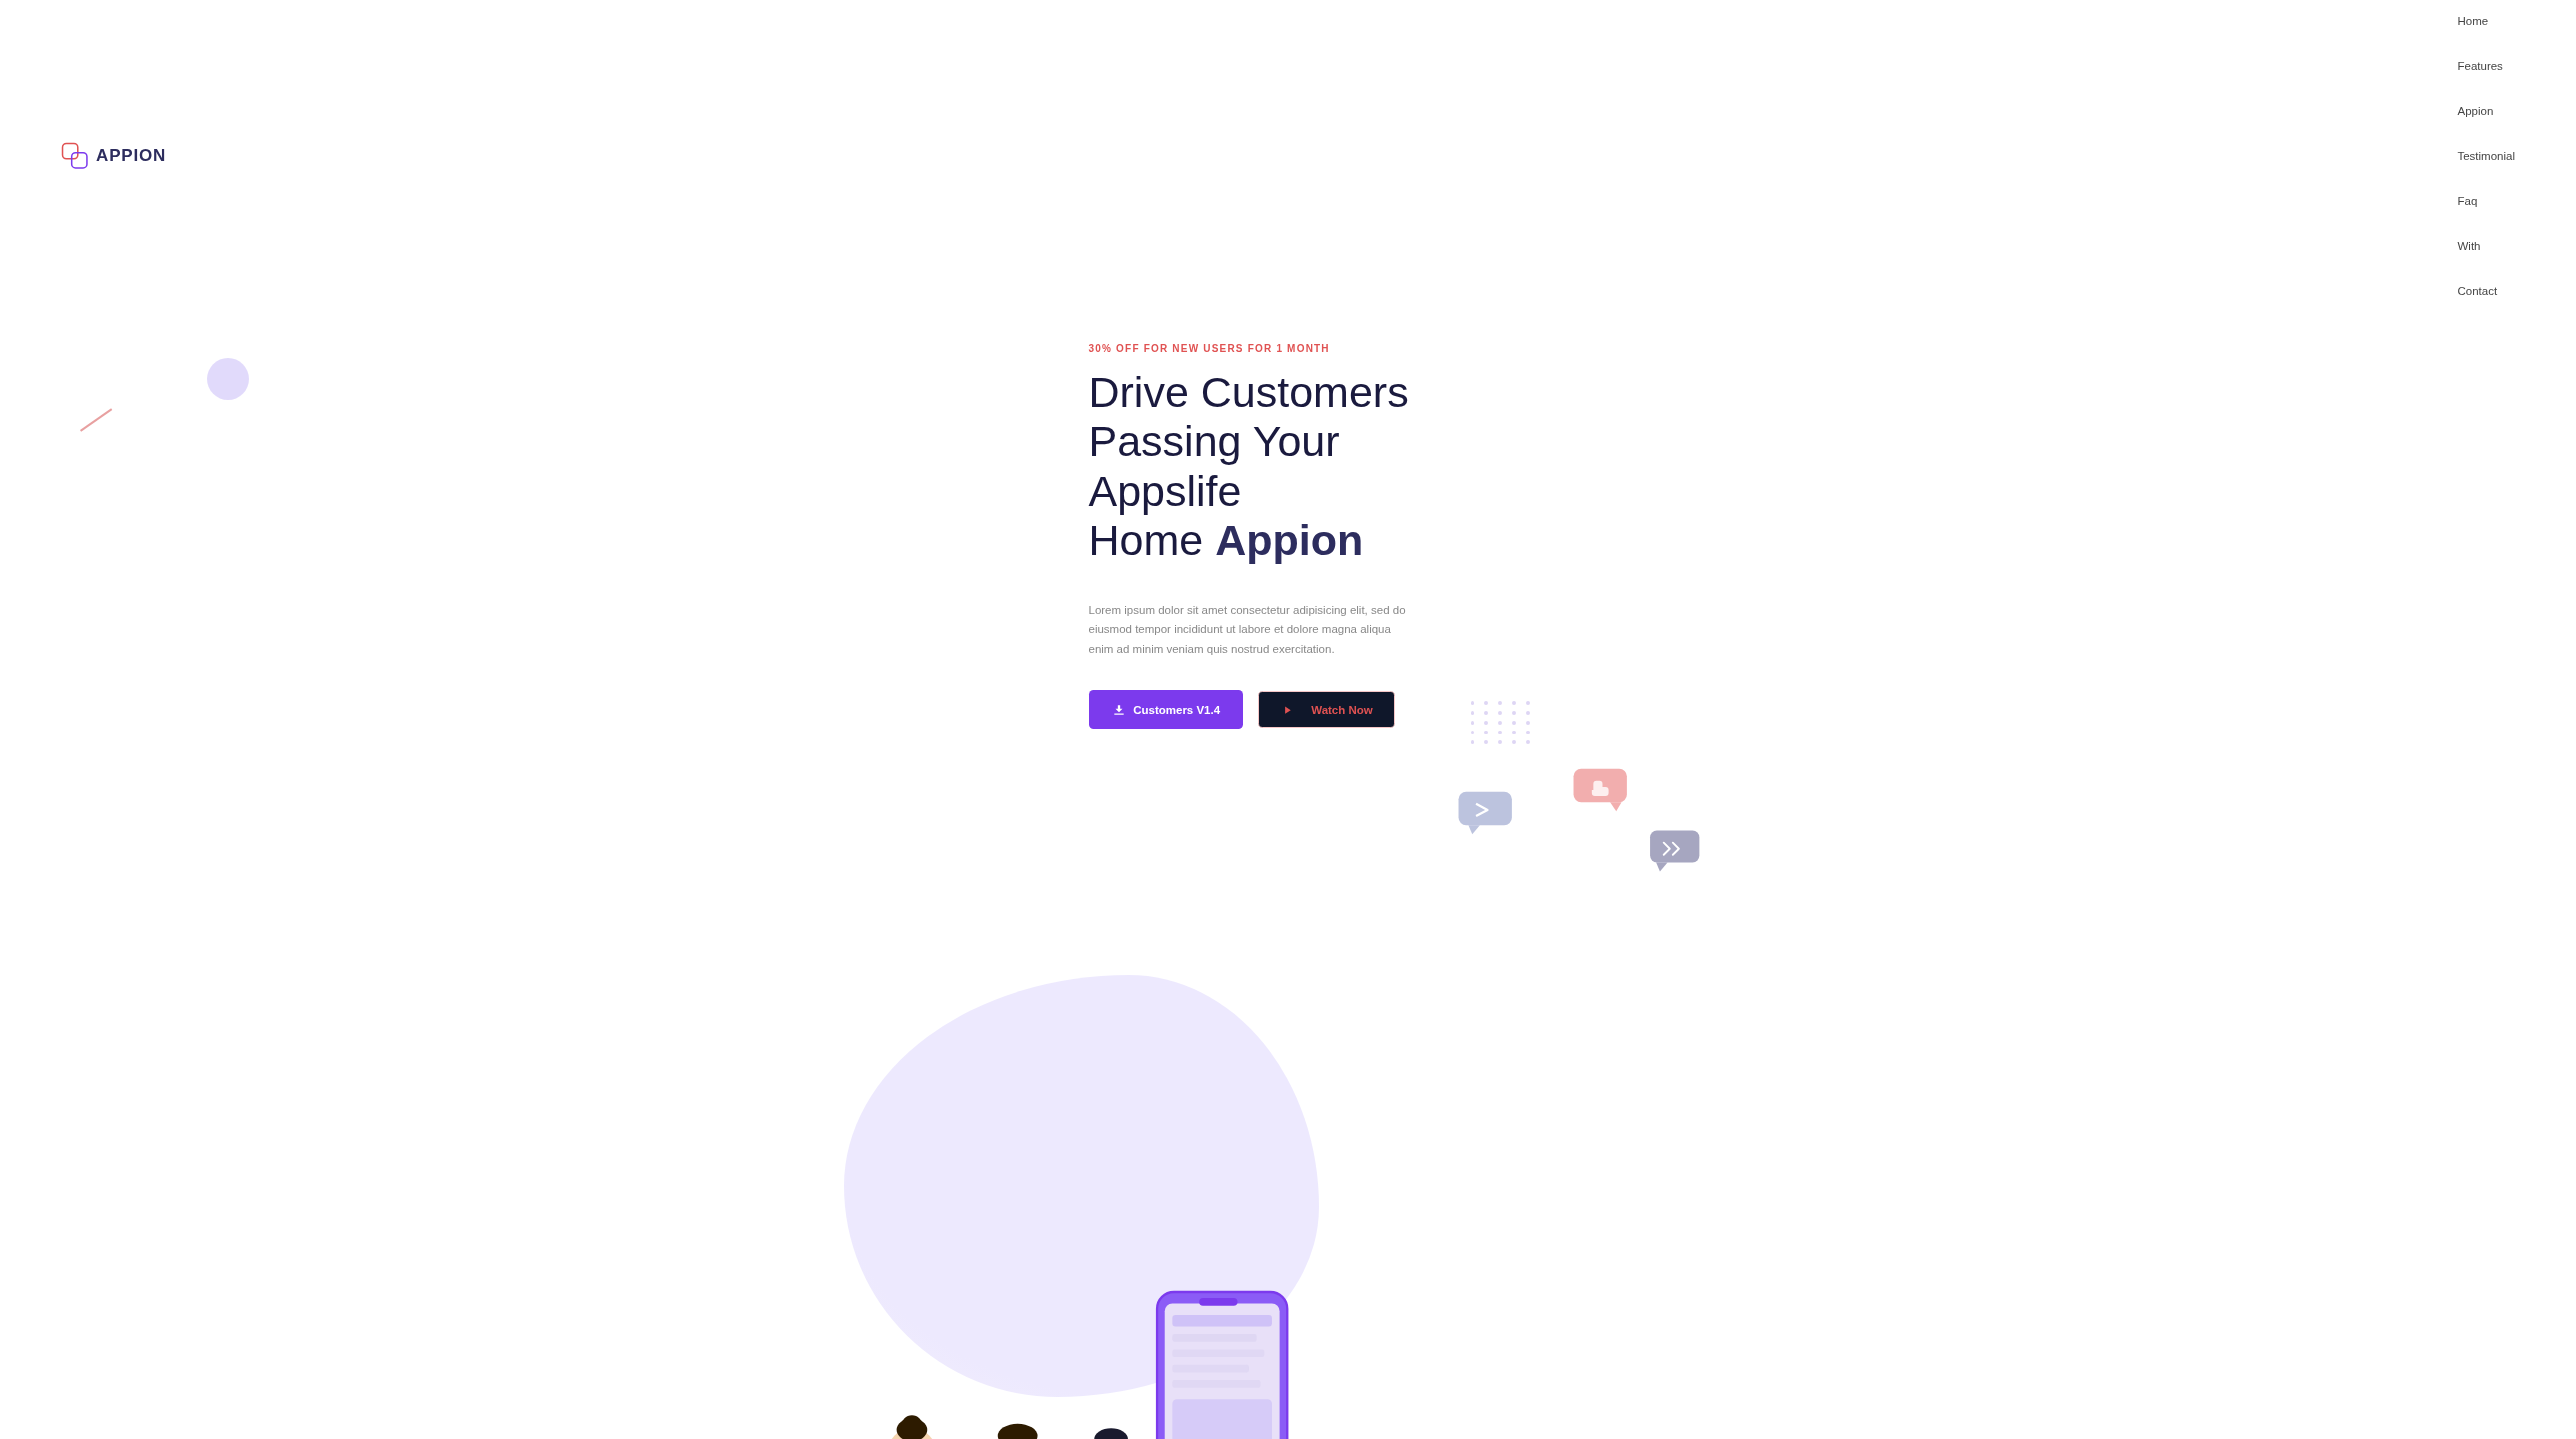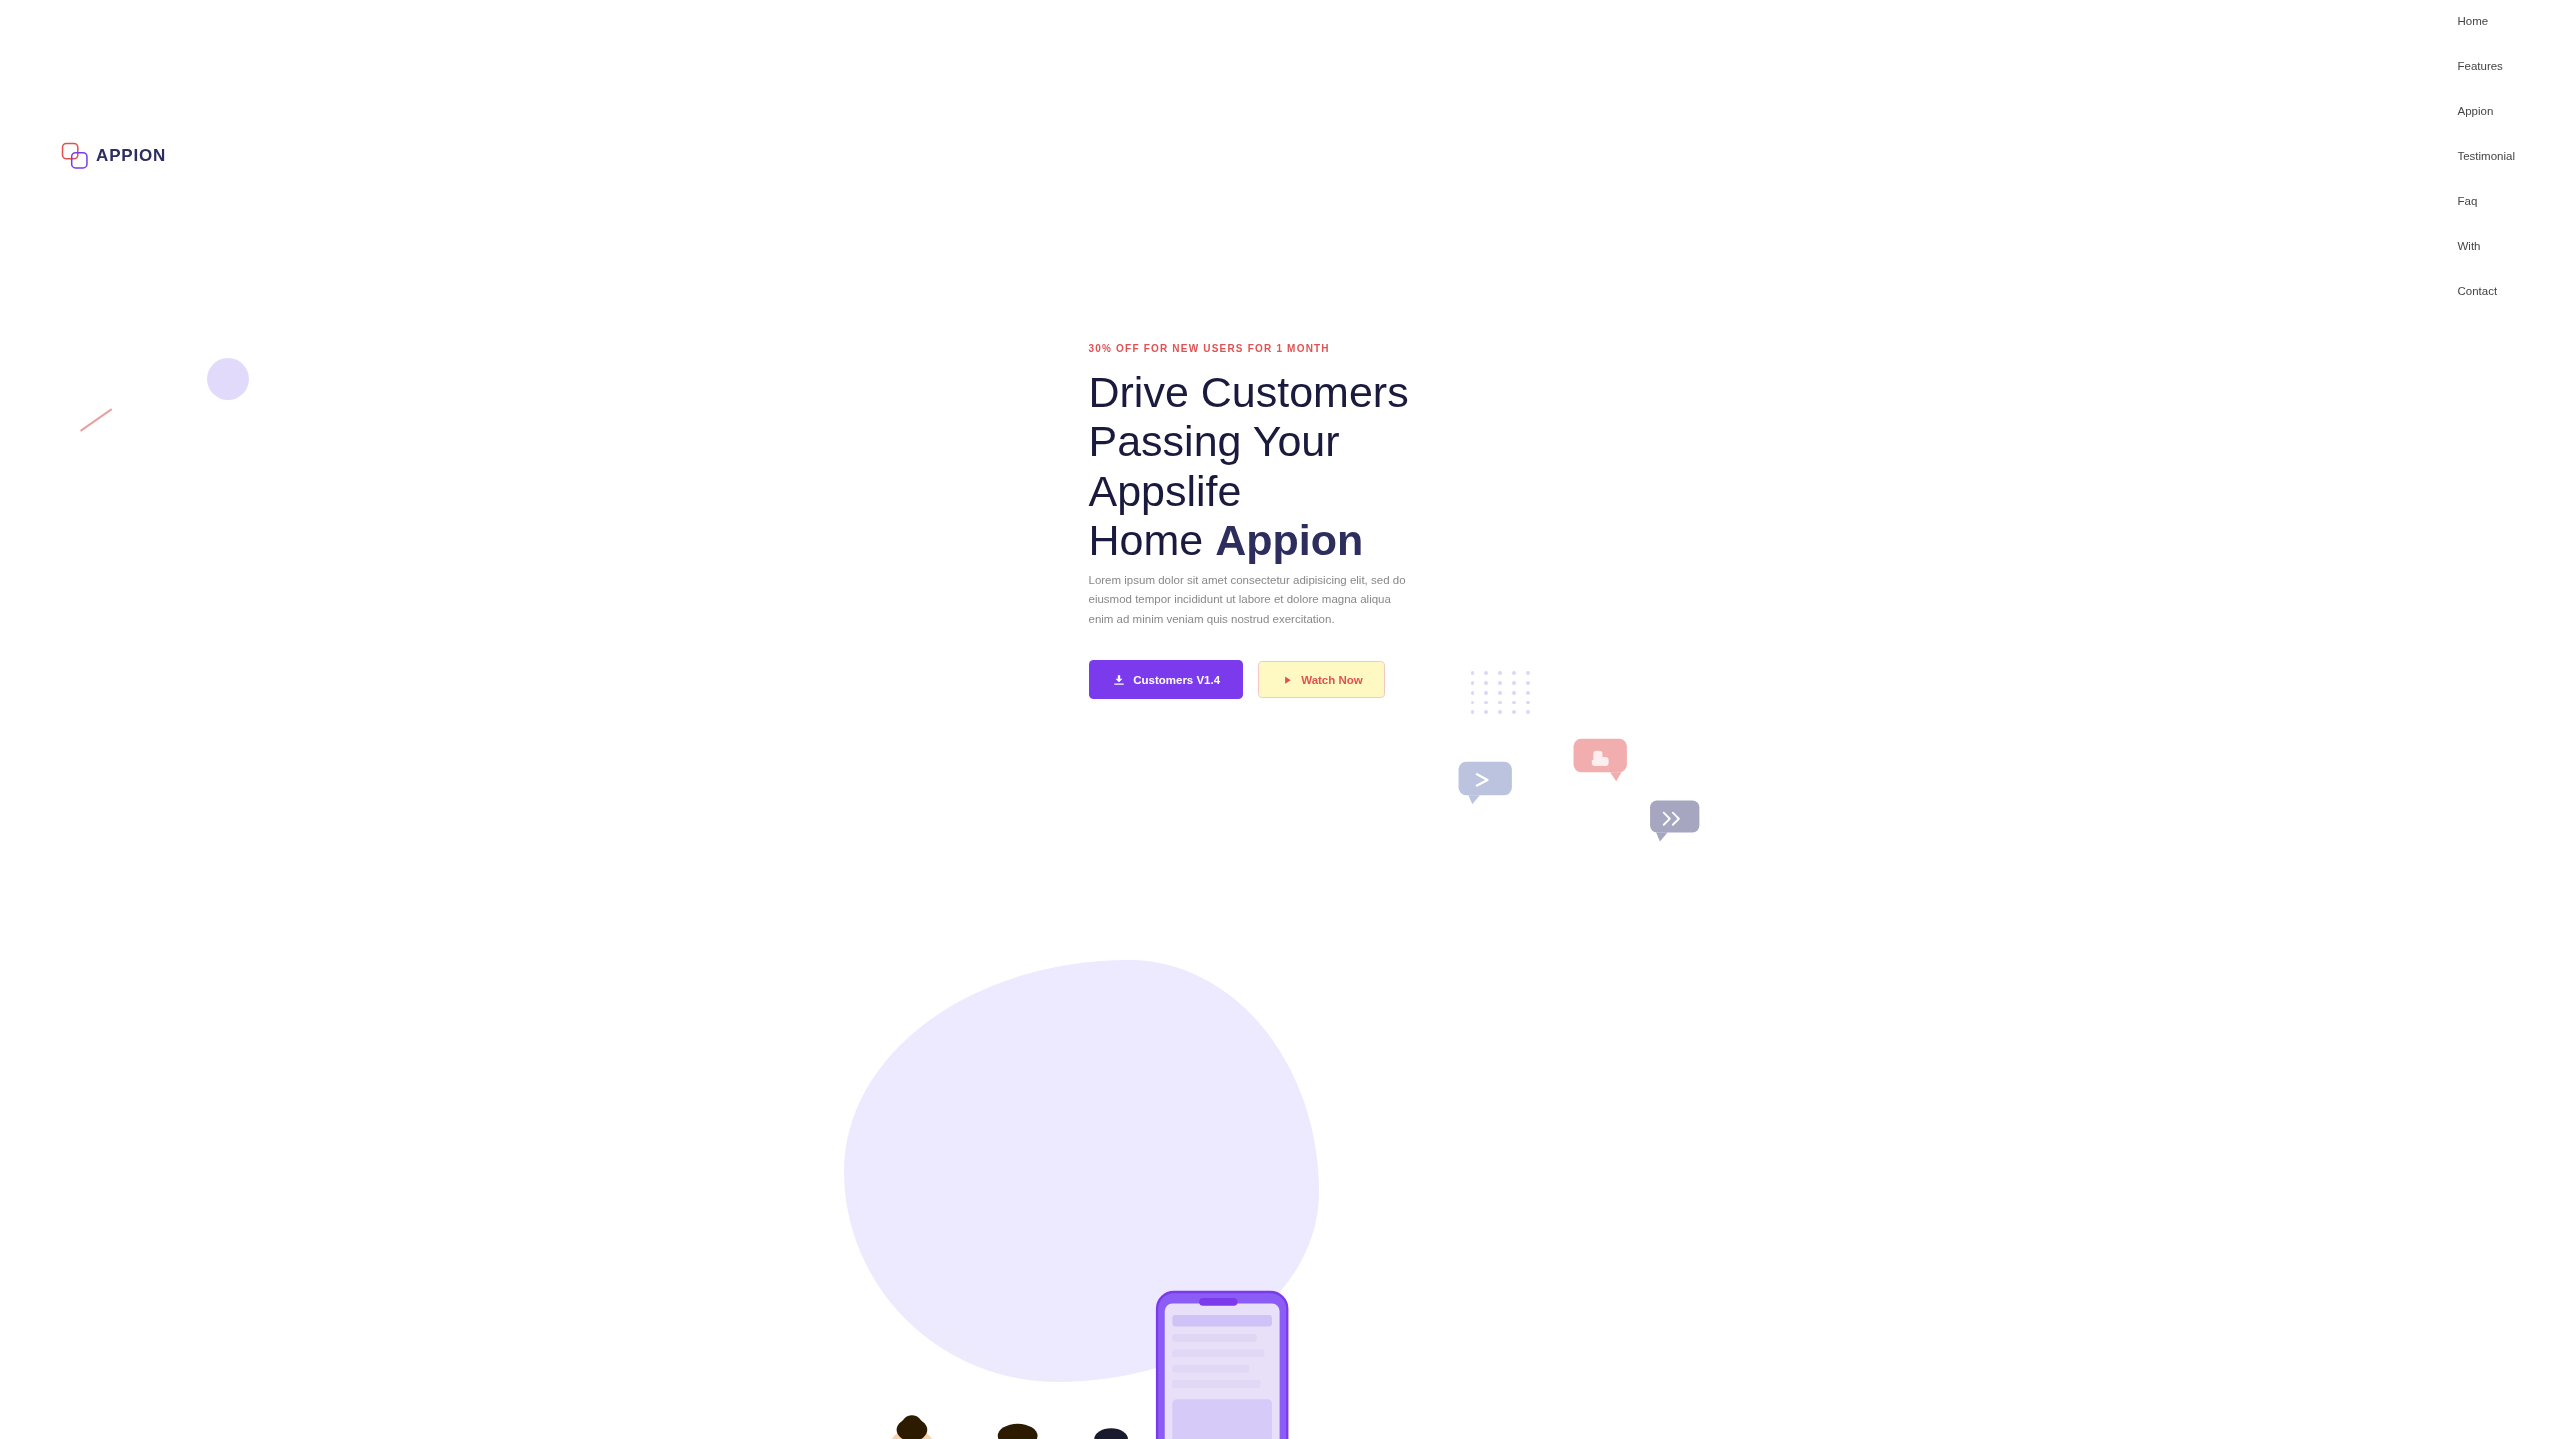--- a/index.html
+++ b/index.html
@@ -80,21 +80,21 @@
       letter-spacing: 1.2px;
       text-transform: uppercase;
       margin-bottom: 14px;
     }
 
     .hero-title {
       font-size: 43px;
       line-height: 1.15;
       color: #1a1a3e;
       font-weight: 400;
-      margin-bottom: 5px;
+      margin-bottom: 35px;
     }
 
     .hero-title .brand-bold {
       font-weight: 800;
       color: #2d2d5e;
     }
 
     .hero-desc {
       font-size: 11.5px;
       color: #888;
@@ -119,31 +119,31 @@
       font-size: 11.5px;
       font-weight: 600;
       cursor: pointer;
       display: flex;
       align-items: center;
       gap: 7.7px;
       transition: background 0.2s;
     }
 
     .btn-watch {
-      background: #fef9c3;
+      background: #0f172a;
       color: #e05252;
       border: 1.2px solid #f5c6c6;
       border-radius: 4.6px;
       padding: 11.5px 21.5px;
       font-size: 11.5px;
       font-weight: 600;
       cursor: pointer;
       display: flex;
       align-items: center;
-      gap: 8px;
+      gap: 18px;
       transition: all 0.2s;
     }
 
     
     .dots-decor {
       position: absolute;
       right: -46px;
       bottom: -15.3px;
       display: grid;
       grid-template-columns: repeat(5, 7.7px);

